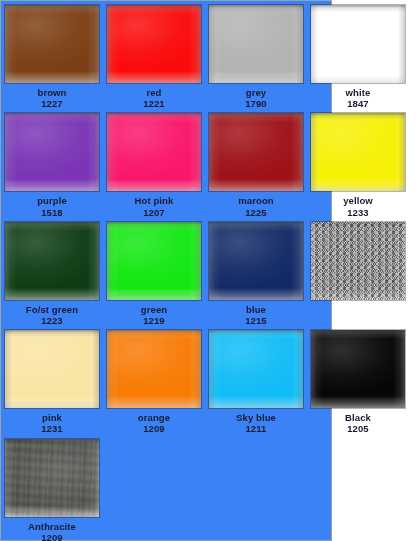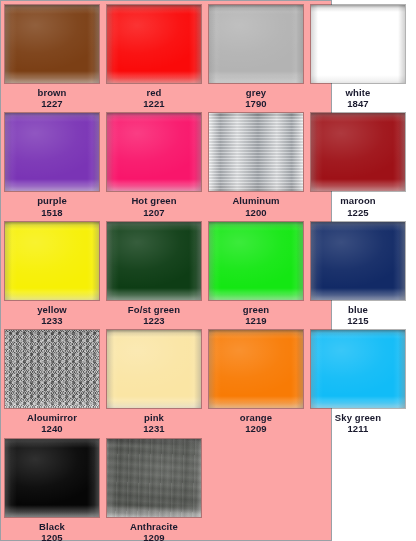--- a/index.html
+++ b/index.html
@@ -13,21 +13,21 @@
     overflow: hidden;
     font-family: "Liberation Sans", sans-serif;
   }
 
   #swatch-chart {
     position: relative;
     width: 332px;
     height: 541px;
     box-sizing: border-box;
     border: 1px solid #9aa0a6;
-    background: #fca5a5;
+    background: #3b82f6;
   }
 
   .grid {
     display: grid;
     grid-template-columns: repeat(4, 1fr);
     grid-template-rows: repeat(5, 1fr);
     width: 100%;
     height: 100%;
     box-sizing: border-box;
   }
@@ -231,31 +231,22 @@
         <div class="labels">
           <div class="name">purple</div>
           <div class="code">1518</div>
         </div>
       </div>
       <div class="cell">
         <div class="tile-wrap">
           <div class="tile" style="background-color: rgb(249, 22, 107);"></div>
         </div>
         <div class="labels">
-          <div class="name">Hot green</div>
+          <div class="name">Hot pink</div>
           <div class="code">1207</div>
-        </div>
-      </div>
-      <div class="cell">
-        <div class="tile-wrap">
-          <div class="tile tex-brushed" style="background-color: rgb(195, 199, 203);"></div>
-        </div>
-        <div class="labels">
-          <div class="name">Aluminum</div>
-          <div class="code">1200</div>
         </div>
       </div>
       <div class="cell">
         <div class="tile-wrap">
           <div class="tile" style="background-color: rgb(158, 17, 23);"></div>
         </div>
         <div class="labels">
           <div class="name">maroon</div>
           <div class="code">1225</div>
         </div>
@@ -293,24 +284,20 @@
         </div>
         <div class="labels">
           <div class="name">blue</div>
           <div class="code">1215</div>
         </div>
       </div>
       <div class="cell">
         <div class="tile-wrap">
           <div class="tile tex-hammered" style="background-color: rgb(154, 154, 154);"></div>
         </div>
-        <div class="labels">
-          <div class="name">Aloumirror</div>
-          <div class="code">1240</div>
-        </div>
       </div>
       <div class="cell">
         <div class="tile-wrap">
           <div class="tile" style="background-color: rgb(250, 229, 164);"></div>
         </div>
         <div class="labels">
           <div class="name">pink</div>
           <div class="code">1231</div>
         </div>
       </div>
@@ -321,21 +308,21 @@
         <div class="labels">
           <div class="name">orange</div>
           <div class="code">1209</div>
         </div>
       </div>
       <div class="cell">
         <div class="tile-wrap">
           <div class="tile" style="background-color: rgb(17, 188, 247);"></div>
         </div>
         <div class="labels">
-          <div class="name">Sky green</div>
+          <div class="name">Sky blue</div>
           <div class="code">1211</div>
         </div>
       </div>
       <div class="cell">
         <div class="tile-wrap">
           <div class="tile" style="background-color: rgb(6, 6, 6);"></div>
         </div>
         <div class="labels">
           <div class="name">Black</div>
           <div class="code">1205</div>

